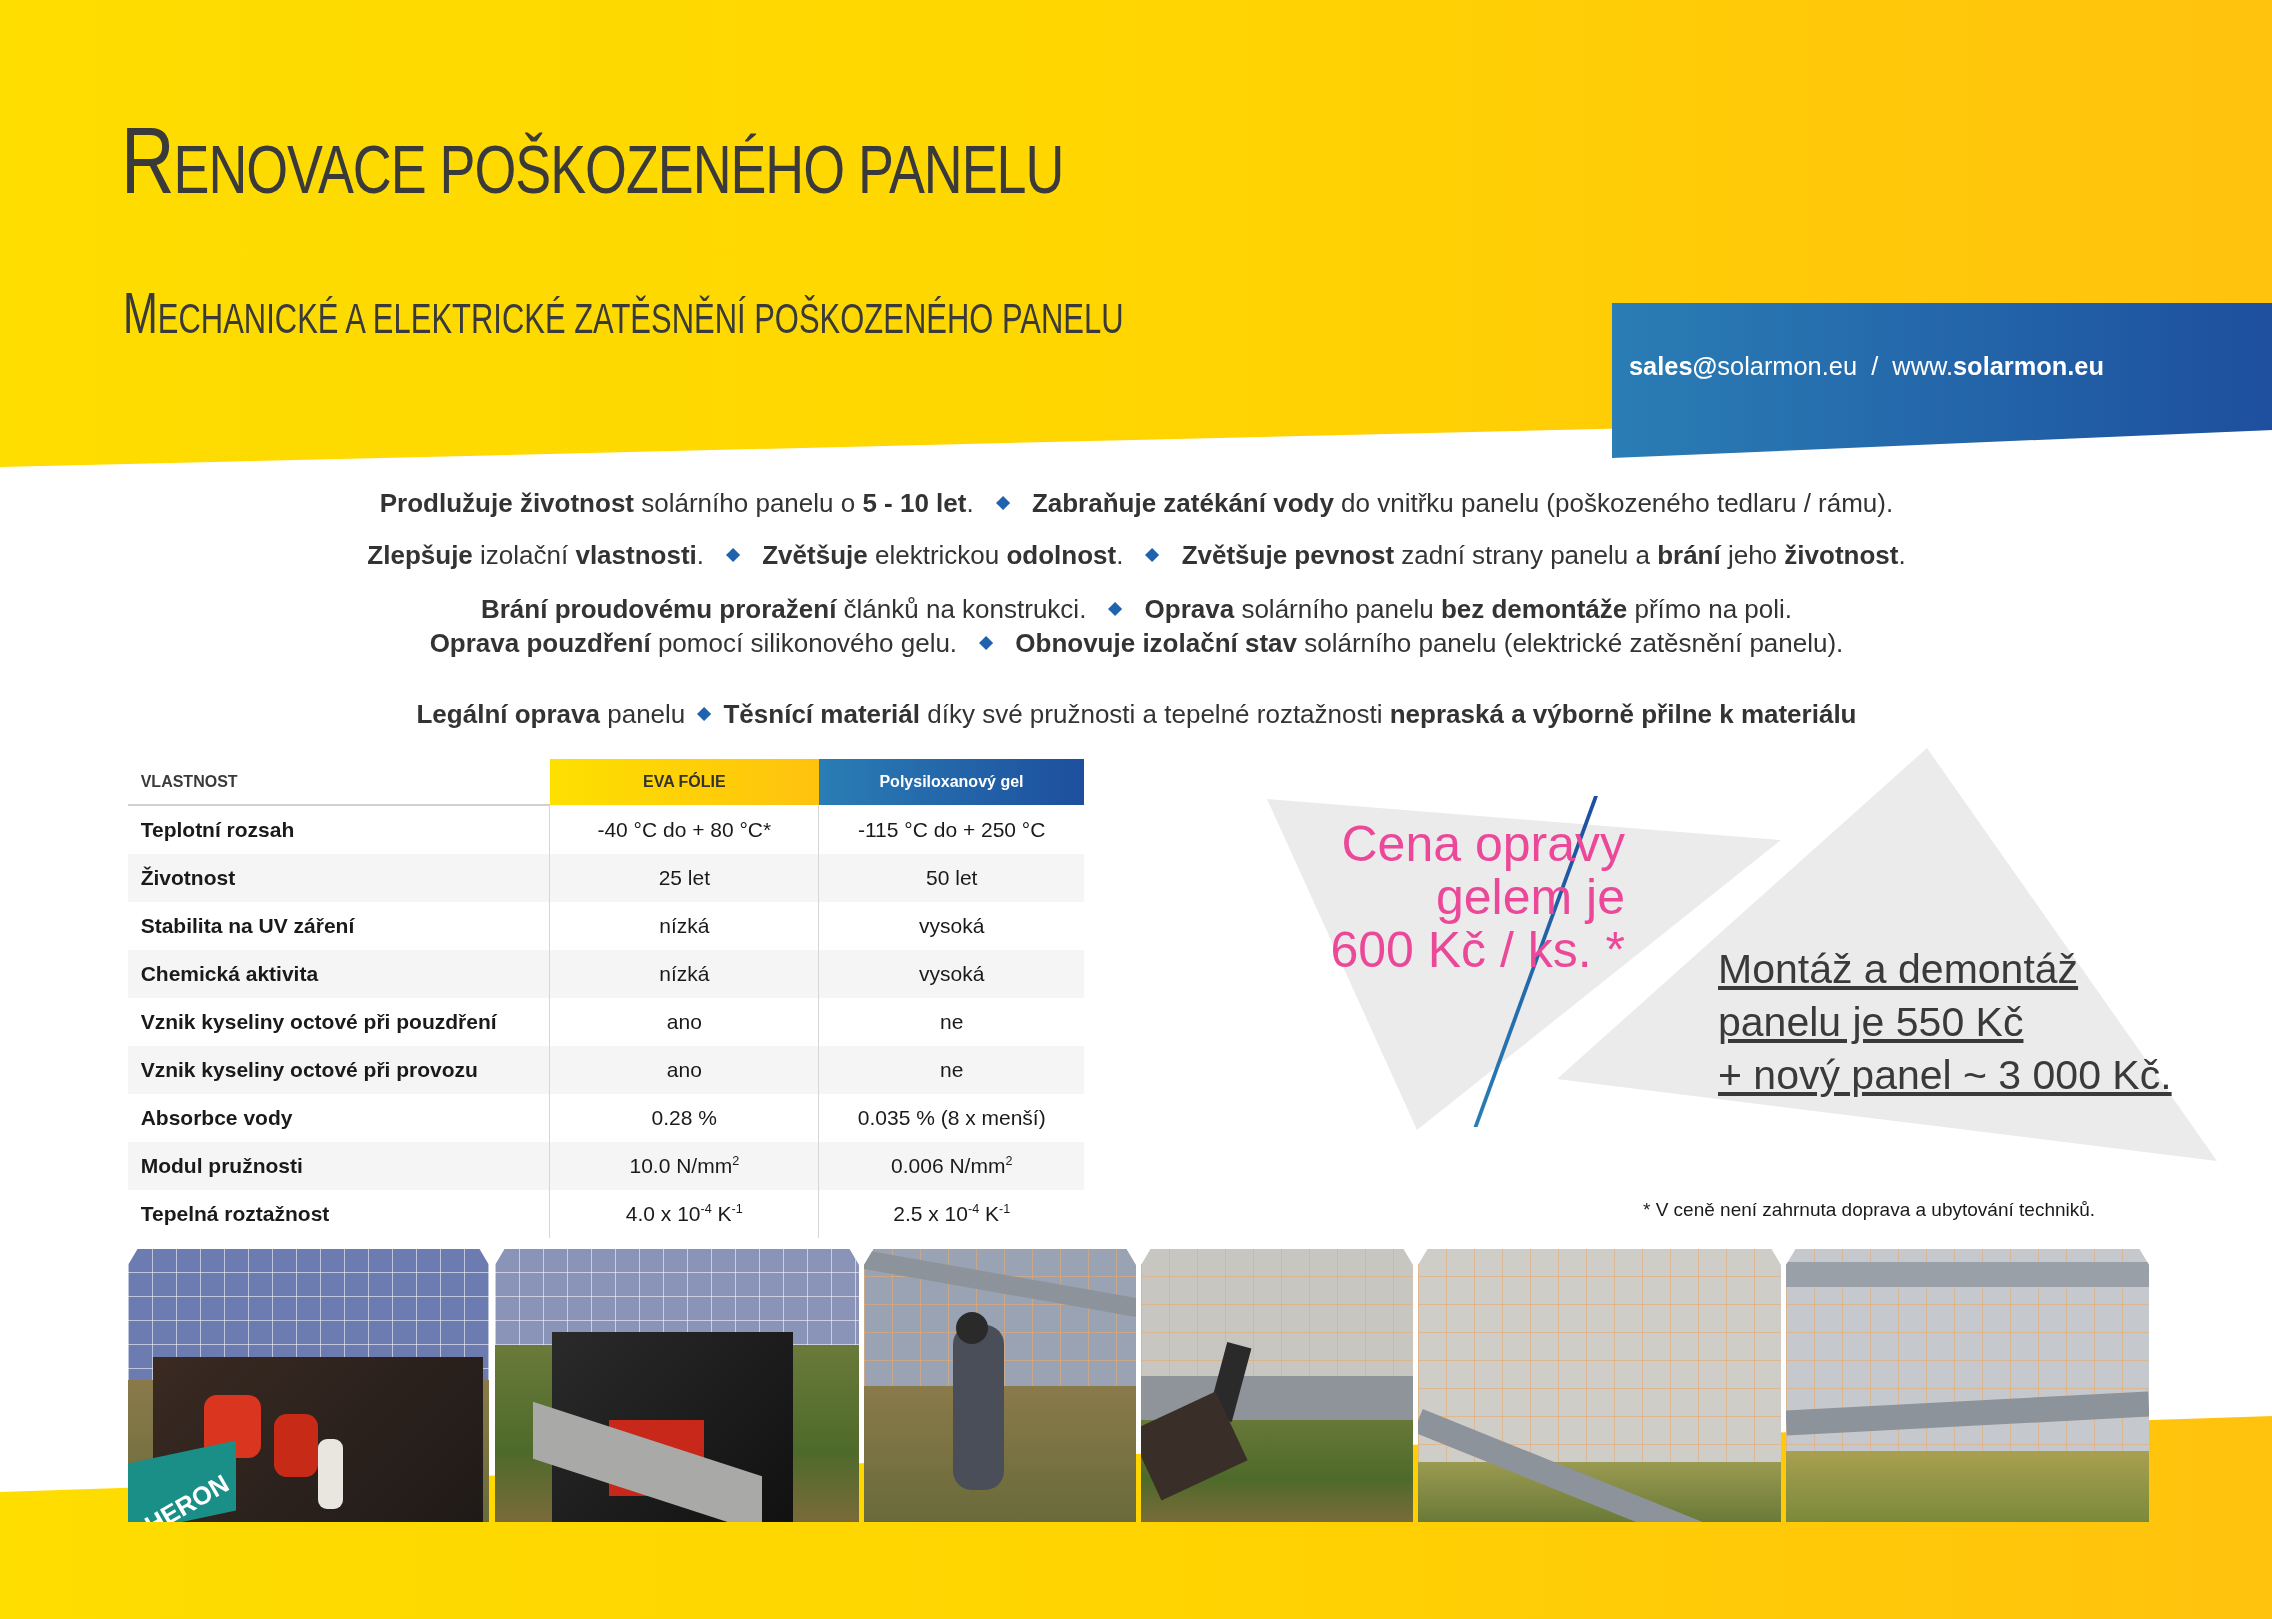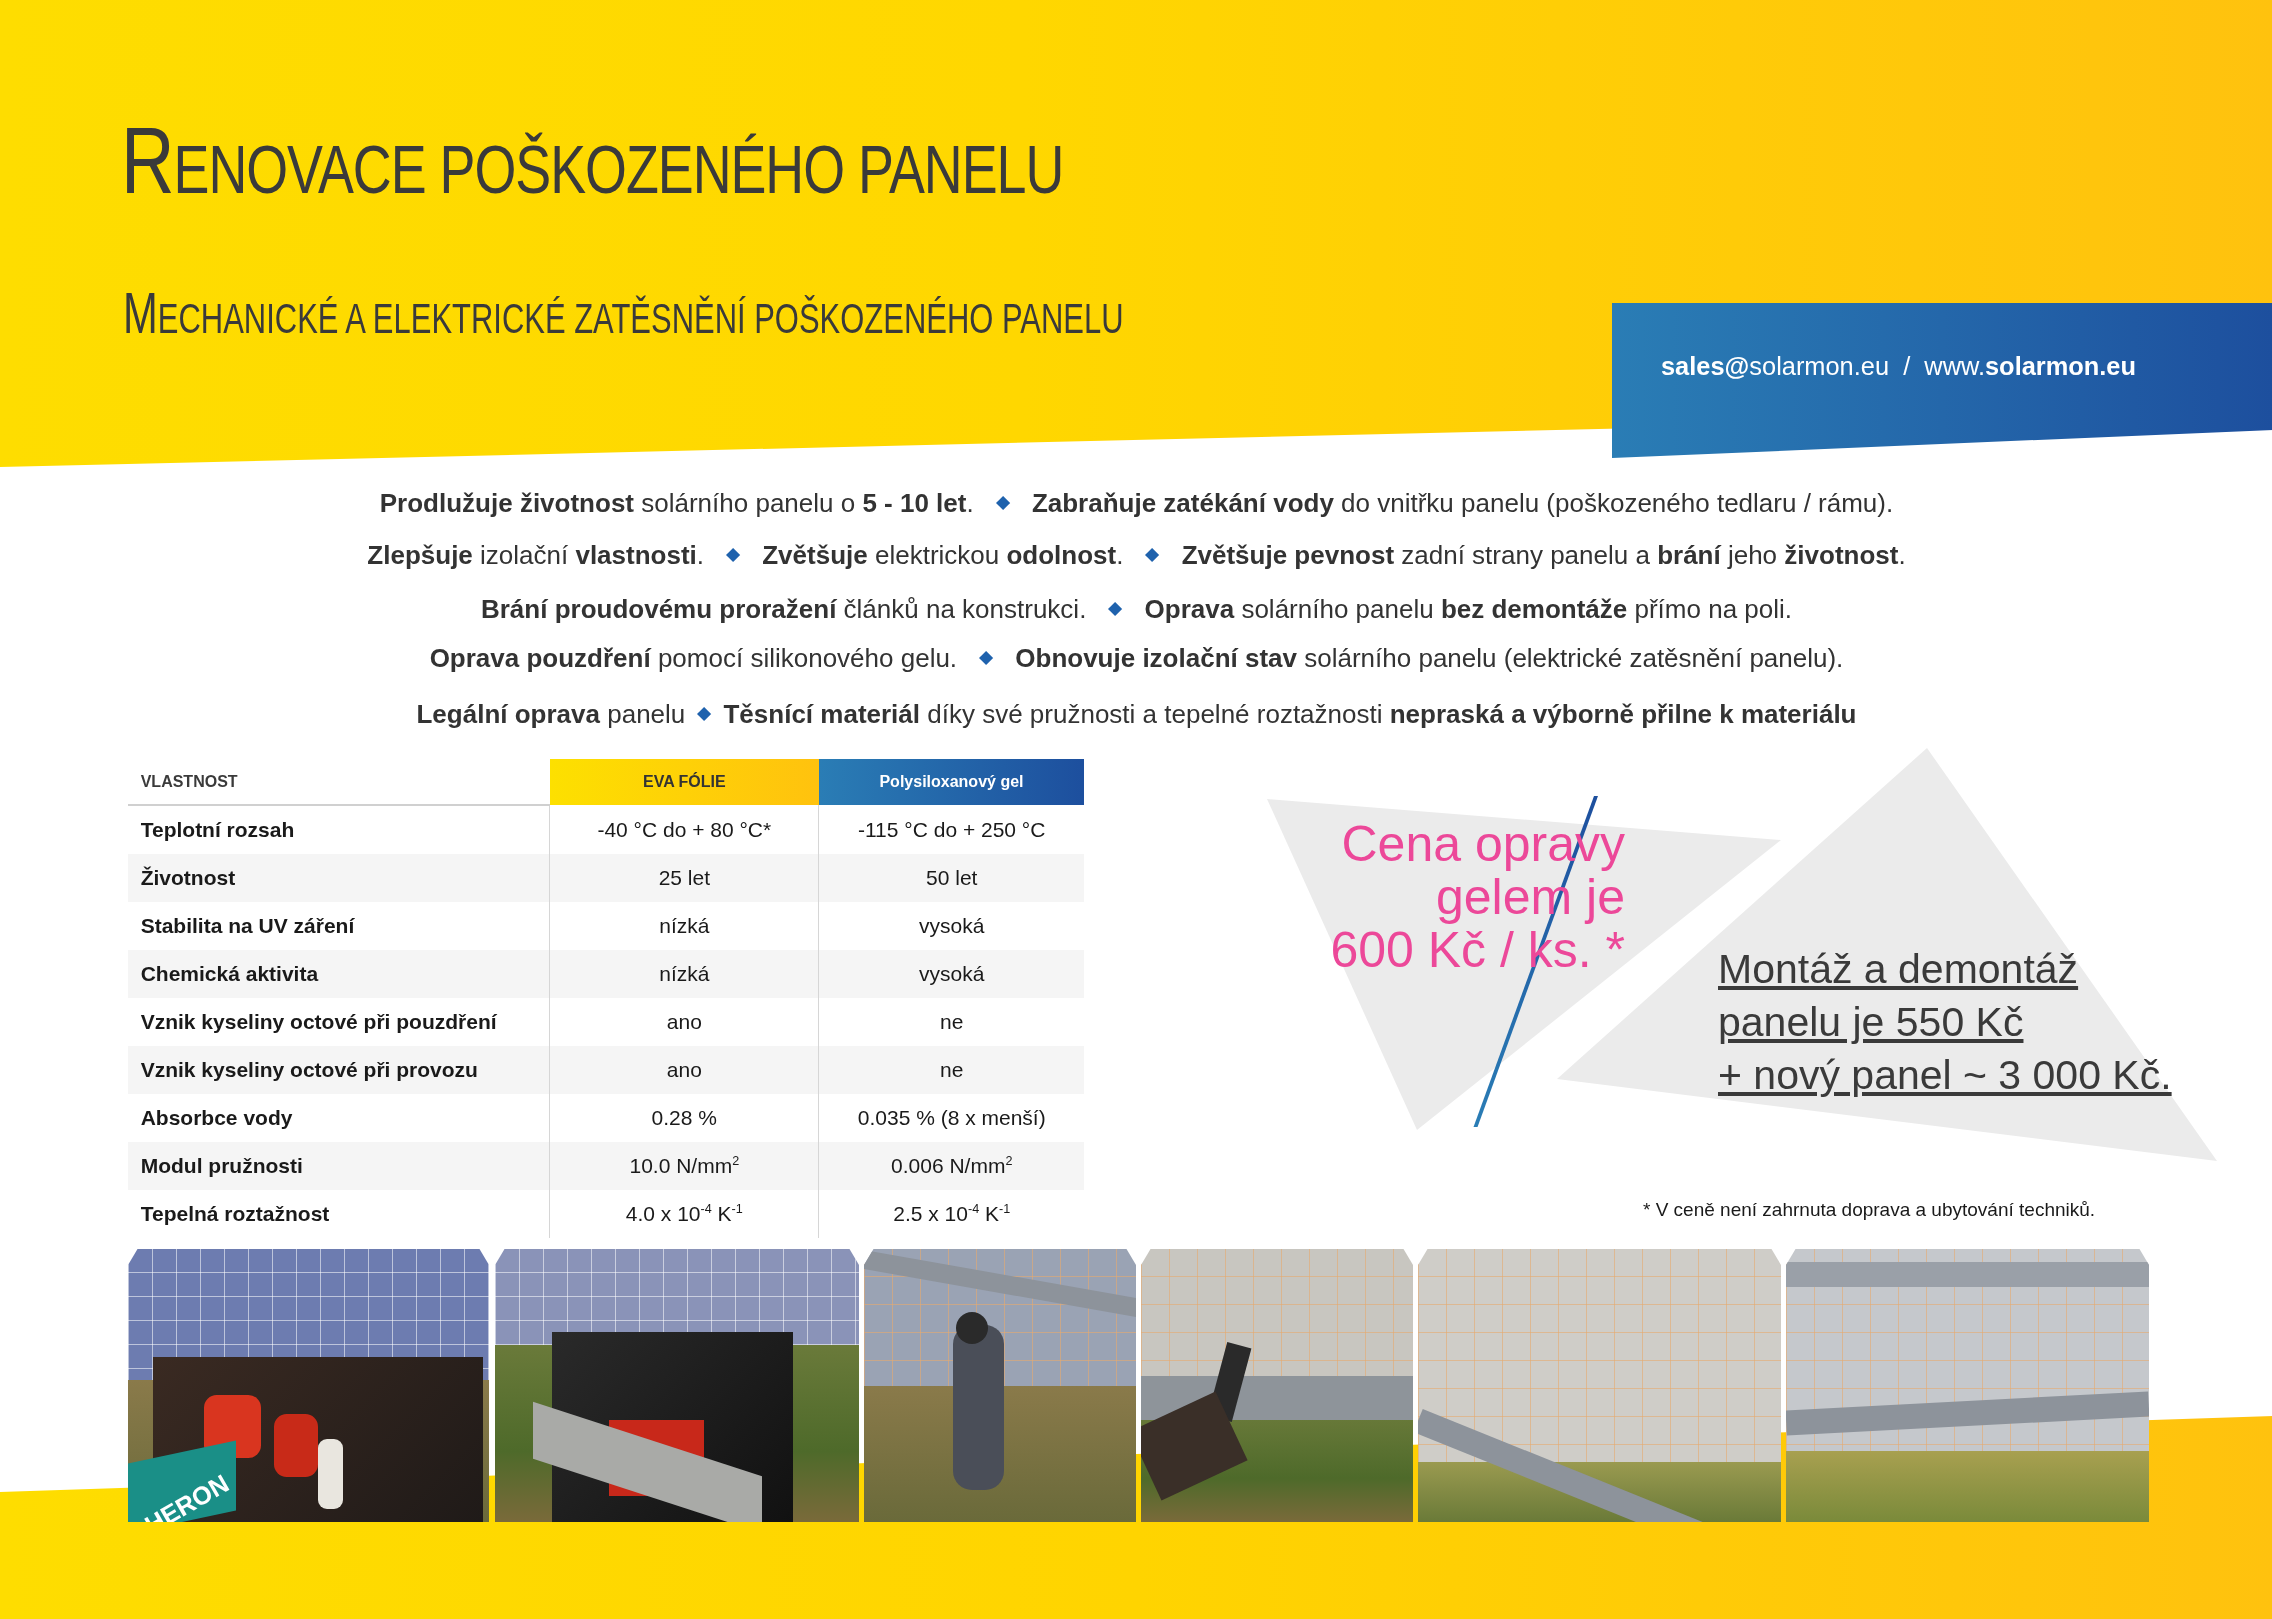--- a/index.html
+++ b/index.html
@@ -20,21 +20,21 @@
     left: 0; top: 1416px; width: 2273px; height: 204px;
     background: linear-gradient(90deg, #fedd00 0%, #ffd400 50%, #ffc20e 100%);
     clip-path: polygon(0 76px, 100% 0, 100% 100%, 0 100%);
   }
   #contact-banner {
     left: 1612px; top: 303px; width: 661px; height: 155px;
     background: linear-gradient(90deg, #2a7db5 0%, #2467aa 50%, #1d4f9e 100%);
     clip-path: polygon(0 0, 100% 0, 100% 127px, 0 155px);
   }
   #contact-text {
-    left: 1629px; top: 352px; font-size: 25.4px; color: #ffffff; white-space: pre; margin-left: 32px;
+    left: 1629px; top: 352px; font-size: 25.4px; color: #ffffff; white-space: pre;
   }
   #contact-text b { font-weight: 700; }
   #contact-text .thin { font-weight: 400; }
 
   #title {
     left: 121px; top: 113px; font-size: 95px; line-height: 1; color: #3a3a3a;
     font-family: "Liberation Sans Narrow", "Liberation Sans", sans-serif;
     transform: scaleX(0.78); transform-origin: left top; letter-spacing: -1.3px;
     white-space: nowrap;
   }
@@ -138,21 +138,21 @@
 <div id="features" class="abs">
   <div class="feature-line" style="top:1.3px">
     <span><b>Prodlužuje životnost</b><span> solárního panelu o </span><b>5 - 10 let</b><span>.</span></span><span class="diamond"></span><span><b>Zabraňuje zatékání vody</b><span> do vnitřku panelu (poškozeného tedlaru / rámu).</span></span>
   </div>
   <div class="feature-line" style="top:53px">
     <span><b>Zlepšuje</b><span> izolační </span><b>vlastnosti</b><span>.</span></span><span class="diamond"></span><span><b>Zvětšuje</b><span> elektrickou </span><b>odolnost</b><span>.</span></span><span class="diamond"></span><span><b>Zvětšuje pevnost</b><span> zadní strany panelu a </span><b>brání</b><span> jeho </span><b>životnost</b><span>.</span></span>
   </div>
   <div class="feature-line" style="top:107px">
     <span><b>Brání proudovému proražení</b><span> článků na konstrukci.</span></span><span class="diamond"></span><span><b>Oprava</b><span> solárního panelu </span><b>bez demontáže</b><span> přímo na poli.</span></span>
   </div>
-  <div class="feature-line" style="top:156px">
+  <div class="feature-line" style="top:141px">
     <span><b>Oprava pouzdření</b><span> pomocí silikonového gelu.</span></span><span class="diamond"></span><span><b>Obnovuje izolační stav</b><span> solárního panelu (elektrické zatěsnění panelu).</span></span>
   </div>
   <div class="feature-line" style="top:212px">
     <span><b>Legální oprava</b><span> panelu</span></span><span class="diamond" style="margin:0 14px"></span><span><b>Těsnící materiál</b><span> díky své pružnosti a tepelné roztažnosti </span><b>nepraská a výborně přilne k materiálu</b></span>
   </div>
 </div>
 
 <table id="spec-table" class="abs">
   <thead>
     <tr>

